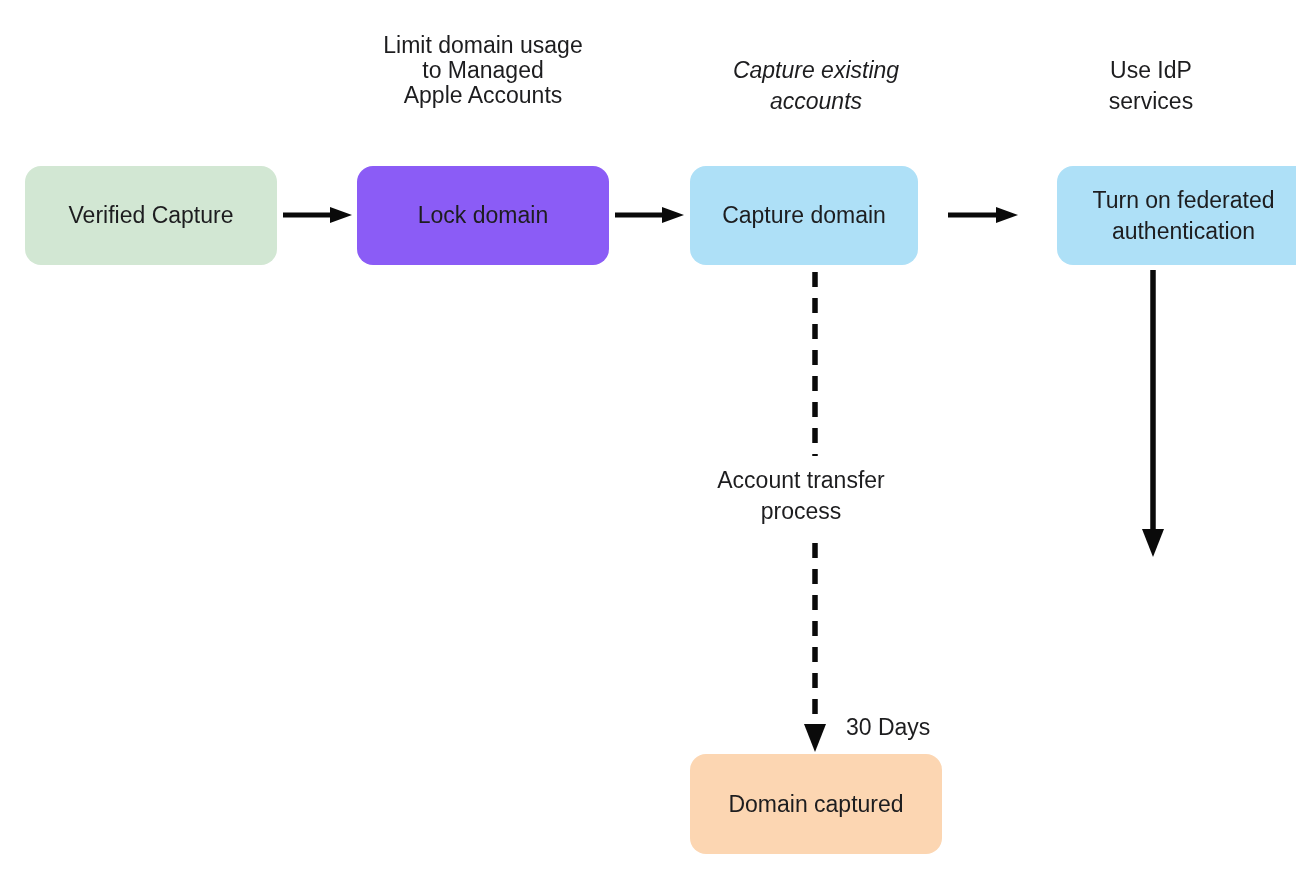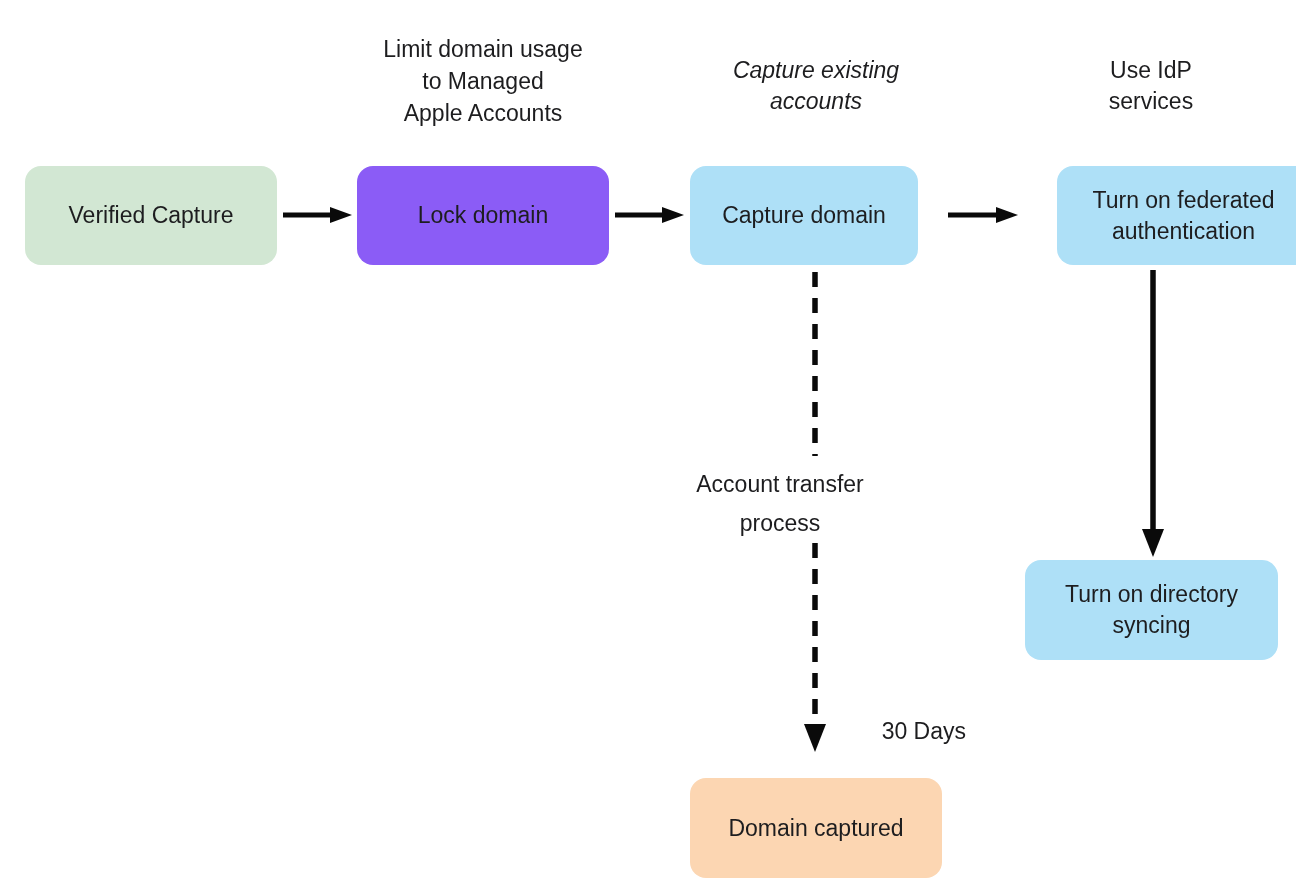--- a/index.html
+++ b/index.html
@@ -25,34 +25,34 @@
     font-size: 23px;
     line-height: 31px;
     padding: 0 12px;
     box-sizing: border-box;
   }
   #node-verified-domain      { left: 25px;   top: 166px; width: 252px; height: 99px; }
   #node-lock-domain          { left: 357px;  top: 166px; width: 252px; height: 99px; }
   #node-capture-domain       { left: 690px;  top: 166px; width: 228px; height: 99px; }
   #node-federated-auth       { left: 1025px; top: 166px; width: 253px; height: 99px; }
   #node-directory-syncing    { left: 1025px; top: 560px; width: 253px; height: 100px; }
-  #node-domain-captured      { left: 690px;  top: 754px; width: 252px; height: 100px; margin-top: 24px; }
+  #node-domain-captured      { left: 690px;  top: 754px; width: 252px; height: 100px; }
   
   .note {
     position: absolute;
     text-align: center;
     font-size: 23px;
-    line-height: 32px;
+    line-height: 25px;
     white-space: pre-line;
   }
   #note-limit-domain-usage        { left: 323px;  top: 33px;  width: 320px; }
   #note-capture-existing-accounts { left: 665px;  top: 55px;  width: 302px; line-height: 31px; font-style: italic; }
   #note-use-idp-services          { left: 1001px; top: 55px;  width: 300px; line-height: 31px; }
-  #note-account-transfer-process  { left: 629px;  top: 465px; width: 302px; line-height: 39px; }
-  #note-30-days                   { left: 846px;  top: 715px; width: 120px; text-align: right; white-space: nowrap; }
+  #note-account-transfer-process  { left: 650px;  top: 465px; width: 302px; line-height: 31px; }
+  #note-30-days                   { left: 846px;  top: 715px; width: 120px; text-align: left; white-space: nowrap; }
   
   #arrows {
     position: absolute;
     left: 0; top: 0;
     width: 1296px;
     height: 896px;
     pointer-events: none;
   }
 </style>
 </head>
@@ -109,21 +109,18 @@
   </div>
 
   <div class="node" id="node-capture-domain" style="background: rgb(174, 224, 247);">
     <span>Capture domain</span>
   </div>
 
   <div class="node" id="node-federated-auth" style="background: rgb(174, 224, 247); margin-left: 32px;">
     <span>Turn on federated authentication</span>
   </div>
 
-  <div class="node" id="node-directory-syncing" style="background: rgb(174, 224, 247);">
-    <span>Turn on directory syncing</span>
-  </div>
 
   <div class="node" id="node-domain-captured" style="background: rgb(252, 214, 178);">
     <span>Domain captured</span>
   </div>
 
 </div>
 
 </body></html>

